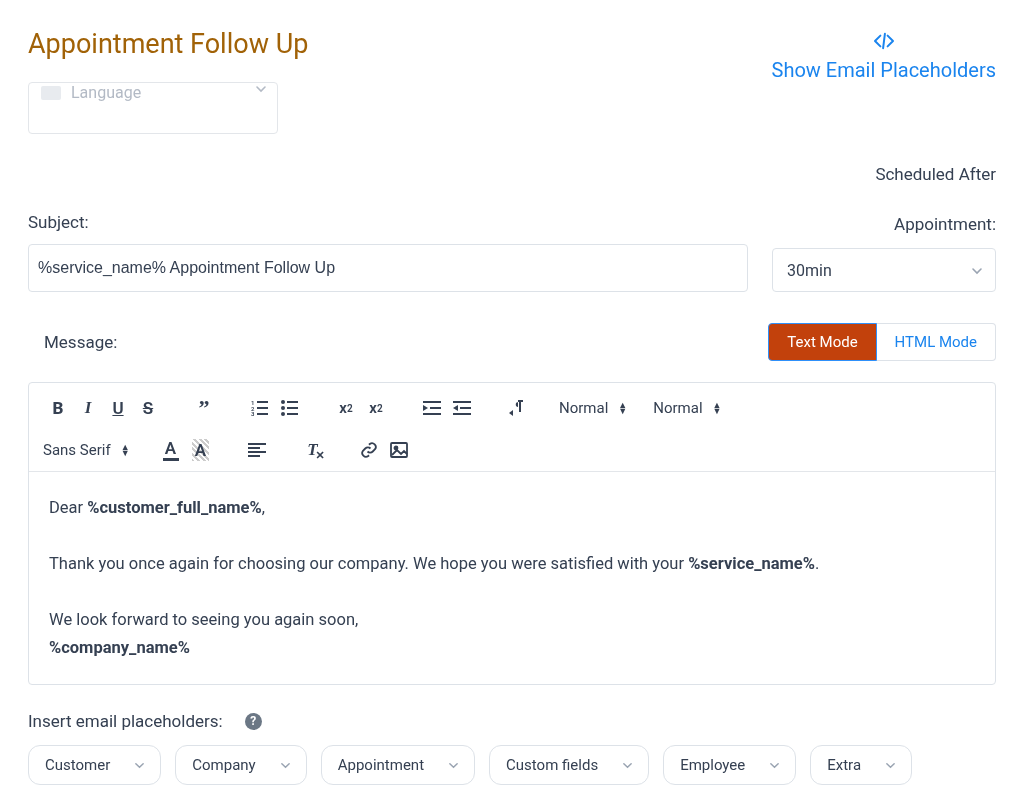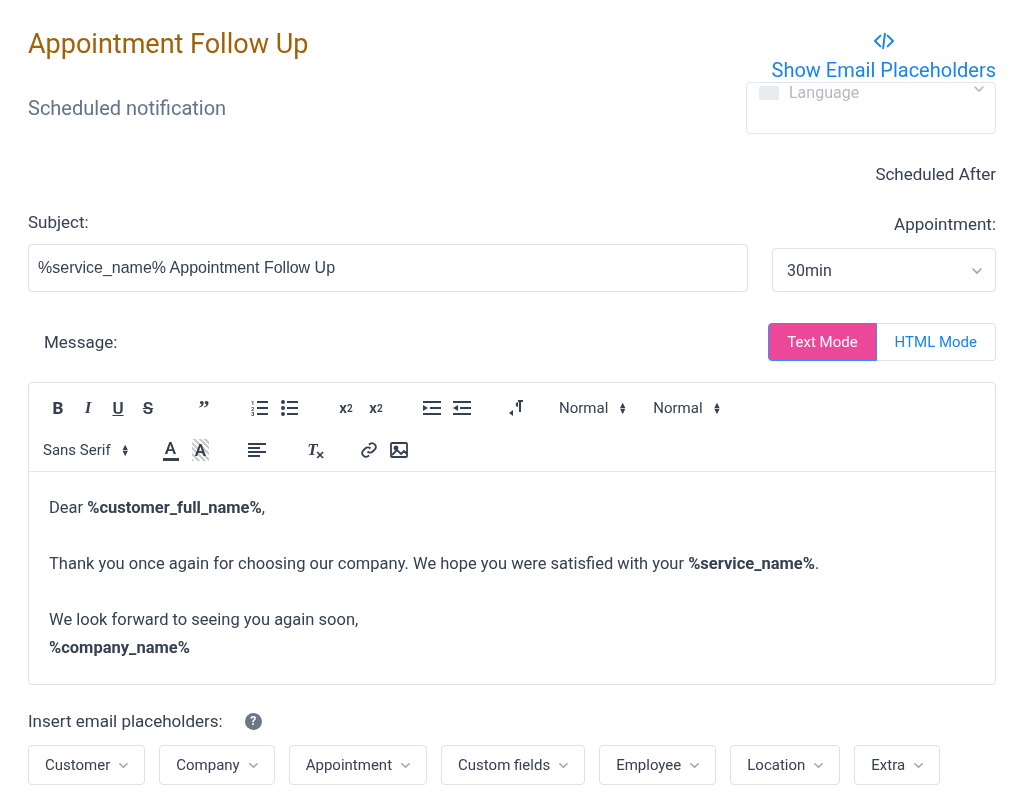--- a/index.html
+++ b/index.html
@@ -120,21 +120,21 @@
     padding: 0 18px;
     font-size: 15px;
     border: 1px solid #DDE2E8;
     background: #fff;
     color: #1A84EE;
     cursor: pointer;
     display: flex;
     align-items: center;
   }
   .mode-btn.active {
-    background: #ec4899;
+    background: #c2410c;
     color: #fff;
     border-color: #2E90FA;
   }
   .mode-btn:first-child { border-radius: 4px 0 0 4px; }
   .mode-btn:last-child { border-radius: 0 4px 4px 0; border-left: none; }
   .editor {
     border: 1px solid #DDE2E8;
     border-radius: 4px;
   }
   .toolbar {
@@ -220,27 +220,27 @@
   }
   .ph-buttons {
     display: flex;
     flex-wrap: wrap;
     gap: 14px;
   }
   .ph-btn {
     height: 40px;
     padding: 0 16px;
     border: 1px solid #DDE2E8;
-    border-radius: 4px;
+    border-radius: 12px;
     background: #fff;
     font-size: 15px;
     color: #354052;
     display: flex;
     align-items: center;
-    gap: 8px;
+    gap: 24px;
     cursor: pointer;
   }
   .chevron-down {
     width: 10px;
     height: 10px;
   }
   .chevron-down svg { display:block; }
 </style>
 </head>
 <body>
@@ -251,21 +251,20 @@
     <svg width="22" height="18" viewBox="0 0 24 20" fill="none" stroke="#1A84EE" stroke-width="2.2" stroke-linecap="round" stroke-linejoin="round">
         <polyline points="8 4 2 10 8 16"></polyline>
         <polyline points="16 4 22 10 16 16"></polyline>
         <line x1="13" y1="2" x2="11" y2="18"></line>
       </svg>
     <span>Show Email Placeholders</span>
   </div>
 </div>
 
 <div class="subtitle-row">
-  <div class="subtitle">Scheduled notification</div>
   <div class="lang-select">
     <div style="display:flex;align-items:center;">
       <span class="lang-flag"></span>
       <span>Language</span>
     </div>
     <span class="chevron-down">
       <svg width="12" height="12" viewBox="0 0 12 12">
           <path d="M2 4 L6 8 L10 4" stroke="#B3BAC5" stroke-width="1.6" fill="none" stroke-linecap="round"></path>
         </svg>
     </span>
@@ -470,28 +469,20 @@
       </div>
     <div class="ph-btn">
         <span>Employee</span>
         <span class="chevron-down">
           <svg width="11" height="11" viewBox="0 0 12 12">
             <path d="M2 4 L6 8 L10 4" stroke="#9AA4B2" stroke-width="1.6" fill="none" stroke-linecap="round"></path>
           </svg>
         </span>
       </div>
     <div class="ph-btn">
-        <span>Location</span>
-        <span class="chevron-down">
-          <svg width="11" height="11" viewBox="0 0 12 12">
-            <path d="M2 4 L6 8 L10 4" stroke="#9AA4B2" stroke-width="1.6" fill="none" stroke-linecap="round"></path>
-          </svg>
-        </span>
-      </div>
-    <div class="ph-btn">
         <span>Extra</span>
         <span class="chevron-down">
           <svg width="11" height="11" viewBox="0 0 12 12">
             <path d="M2 4 L6 8 L10 4" stroke="#9AA4B2" stroke-width="1.6" fill="none" stroke-linecap="round"></path>
           </svg>
         </span>
       </div>
     <div class="ph-btn">
         <span>Category</span>
         <span class="chevron-down">

